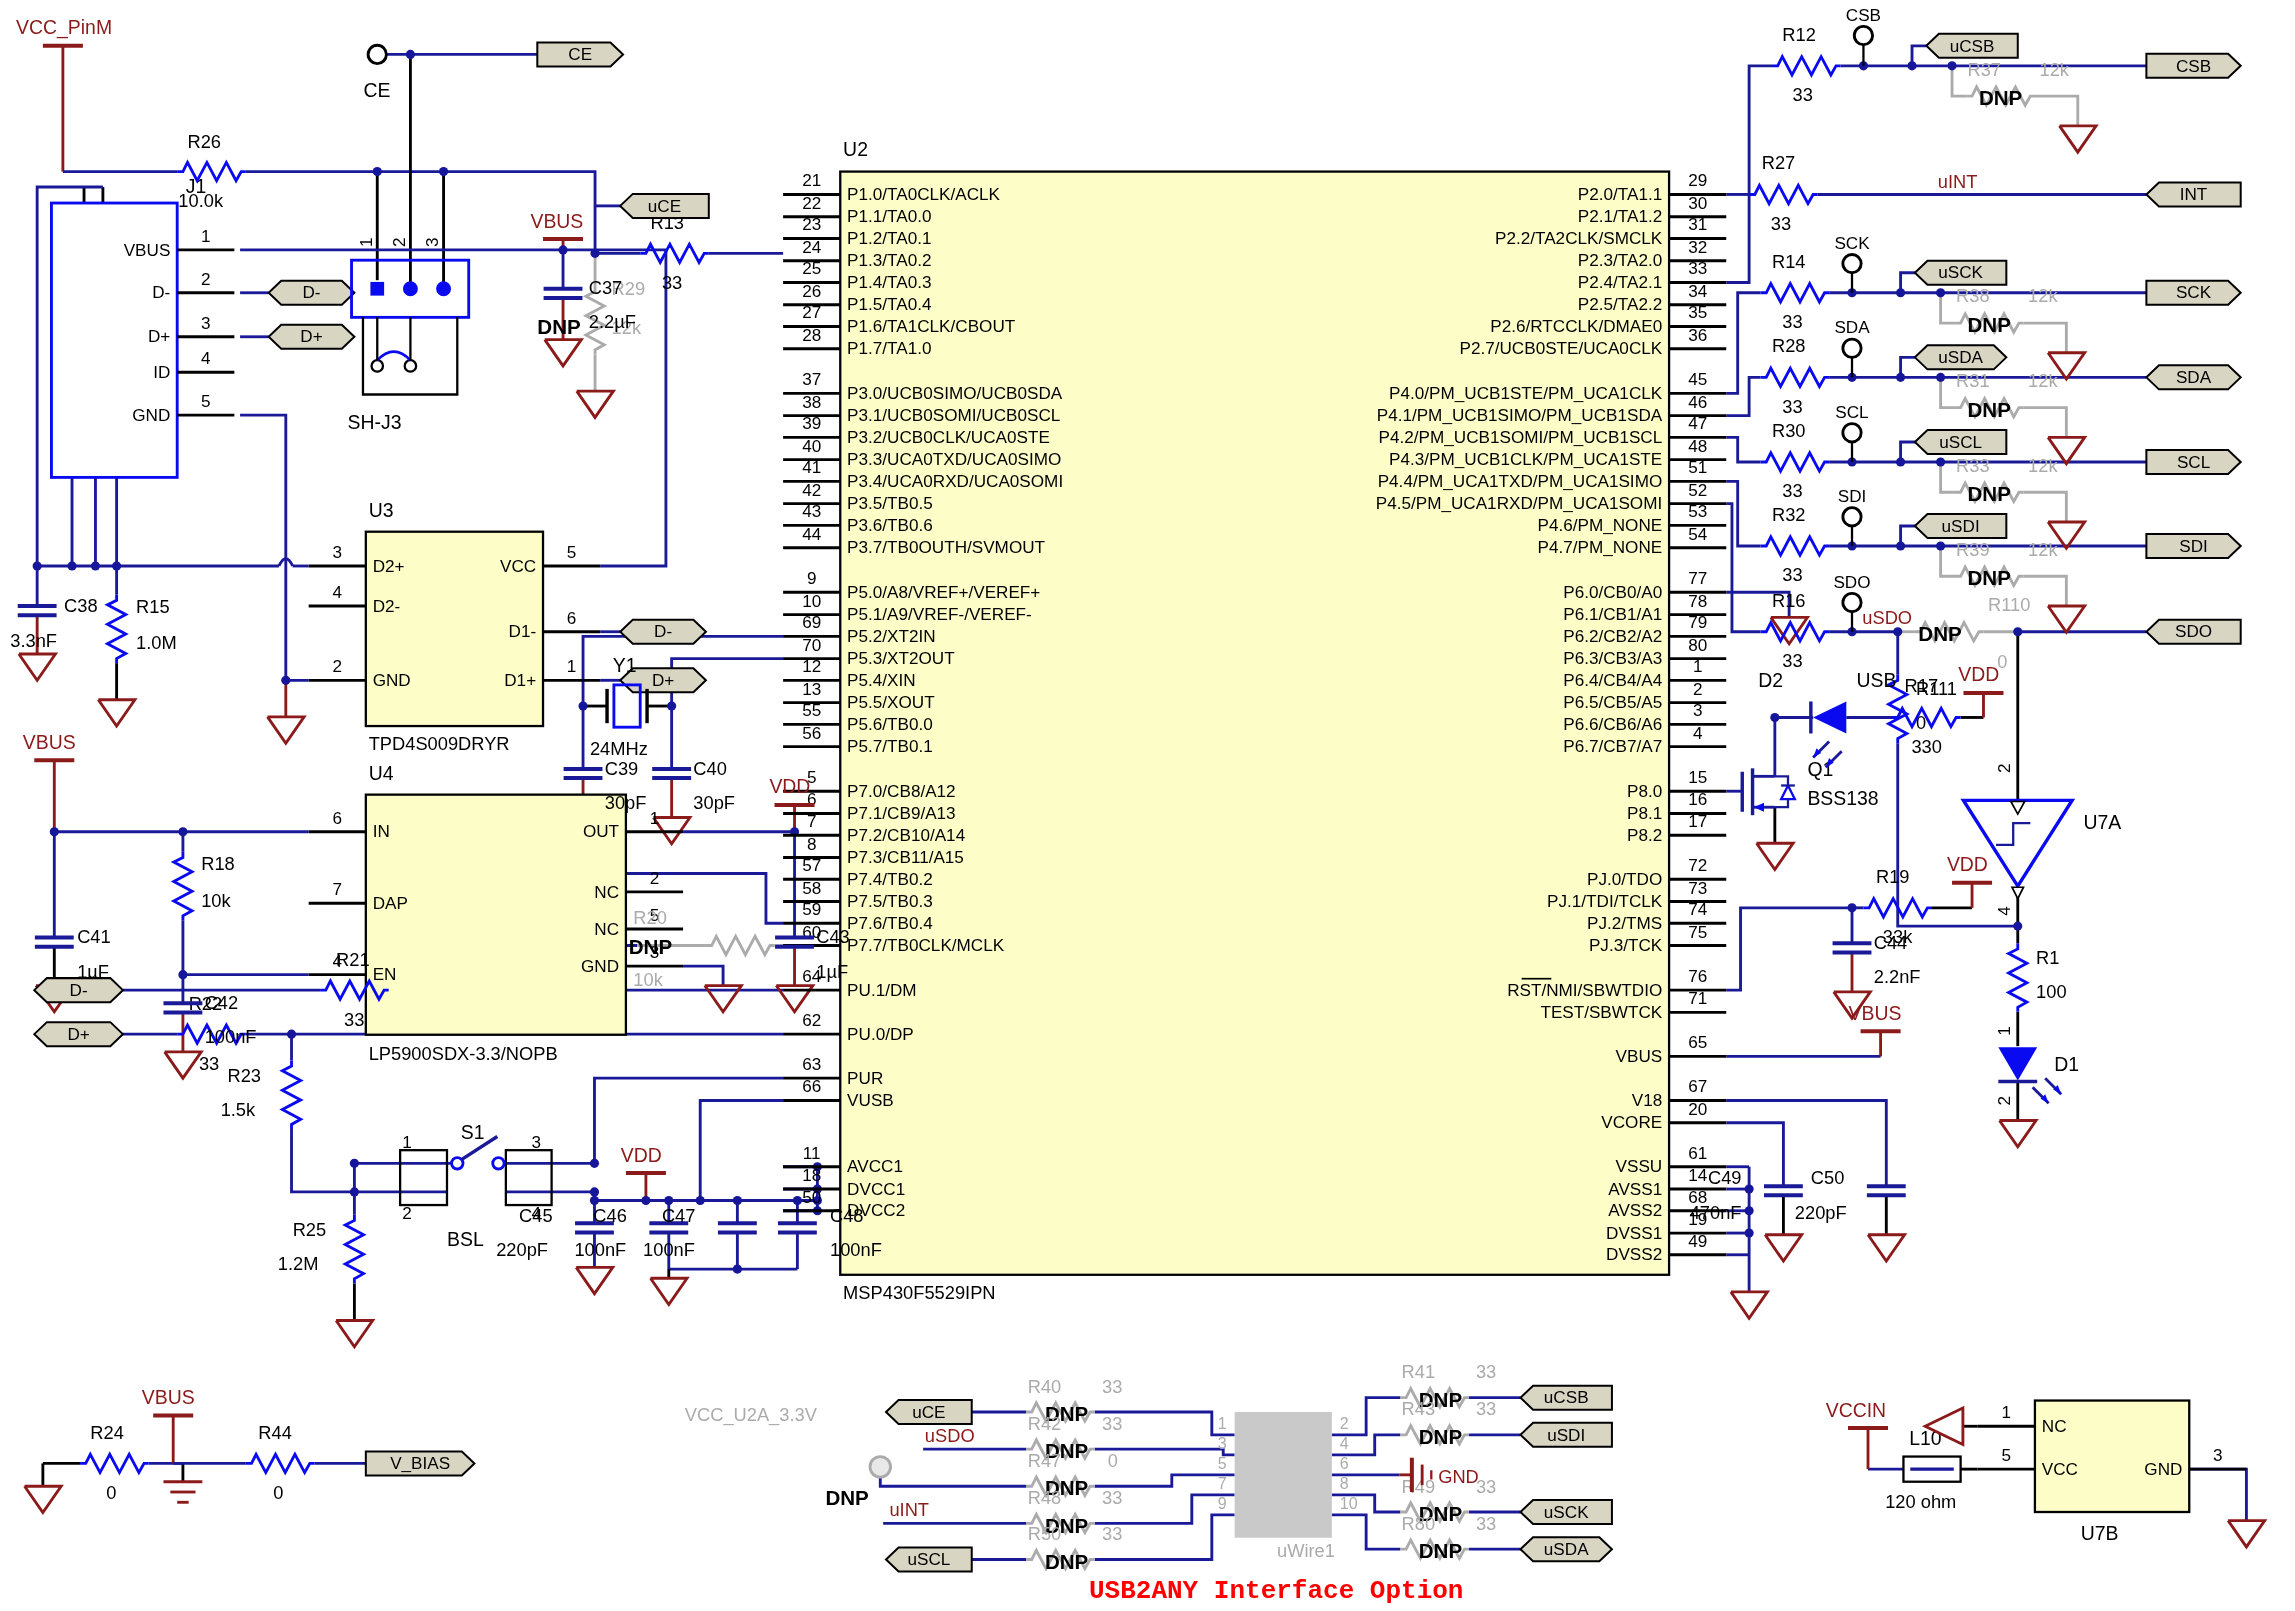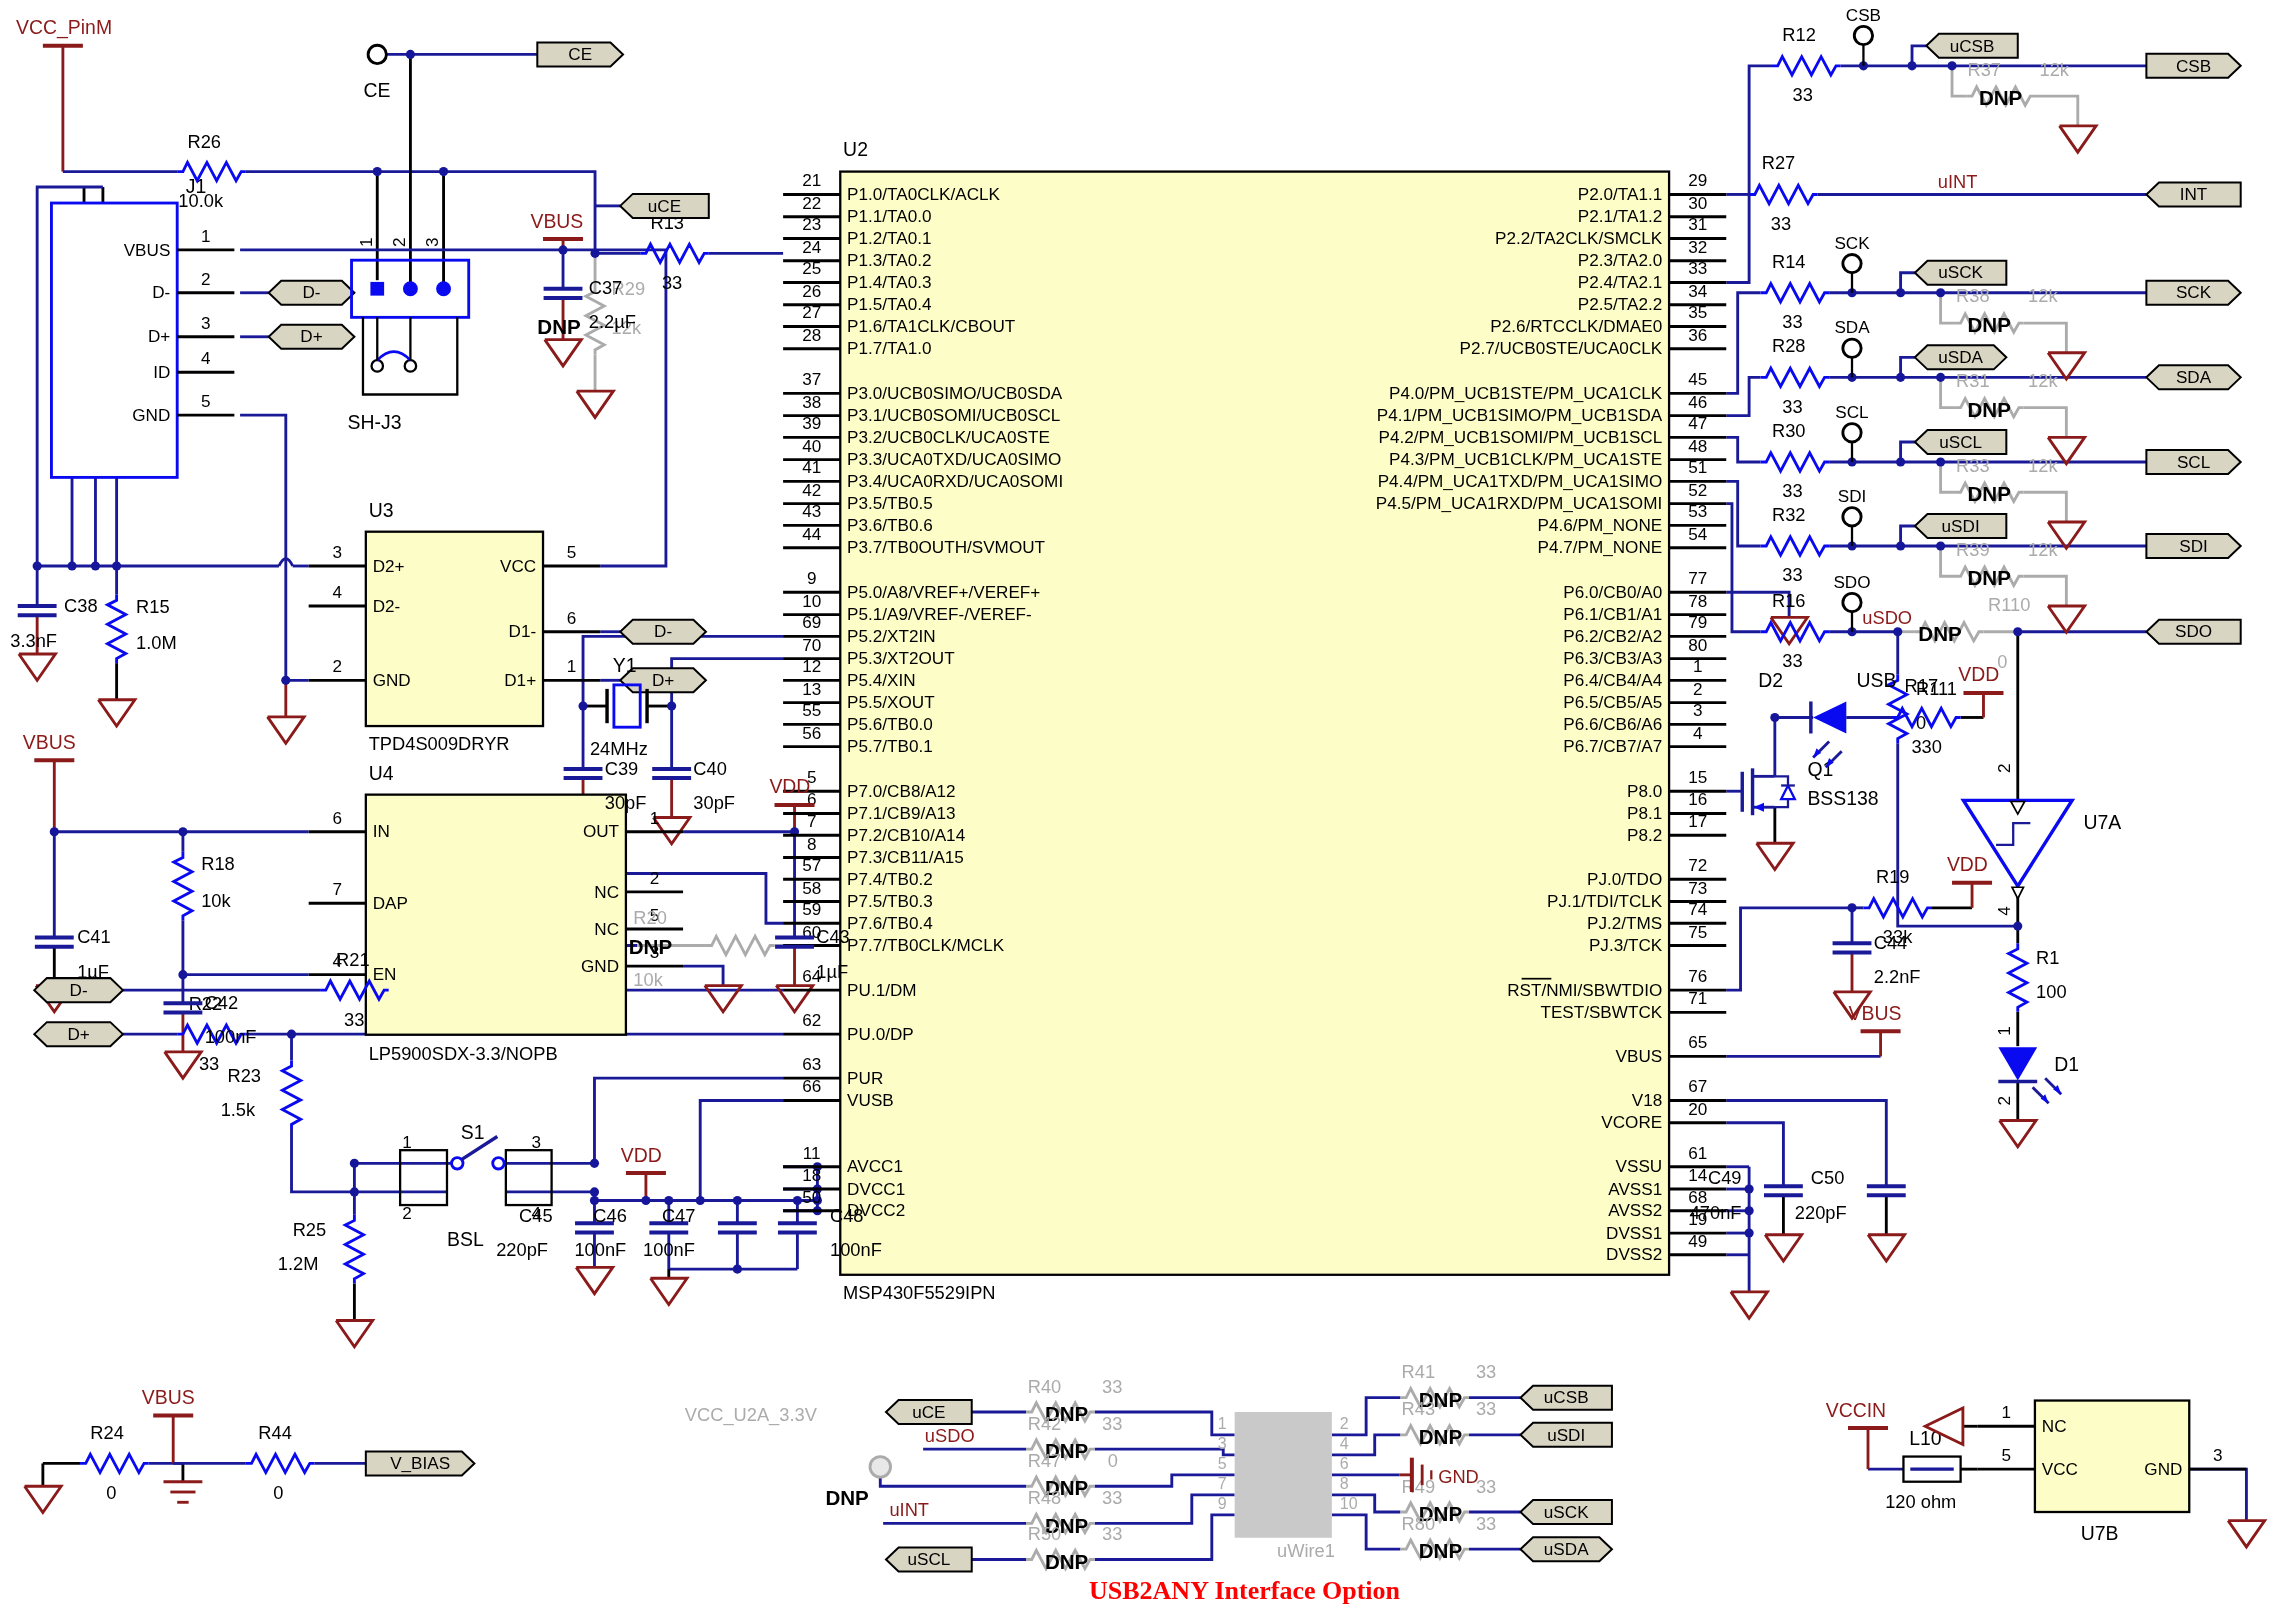--- a/index.html
+++ b/index.html
@@ -1,21 +1,21 @@
 <!DOCTYPE html>
 <html style="font-size:9.1px"><head>
 <meta charset="utf-8">
 <style>
   html,body{margin:0;padding:0;background:#ffffff;}
   #sheet{position:relative;width:2295px;height:1611px;background:#fff;overflow:hidden;
          font-family:"Liberation Sans",sans-serif;}
   svg{position:absolute;left:0;top:0;}
   svg text{font-family:"Liberation Sans",sans-serif;}
   #title{position:absolute;left:1089px;top:1576px;font-size:26px;font-weight:bold;color:#FF0000;
-         font-family:Liberation Serif, serif;}
+         font-family:Liberation Mono, monospace;}
 </style>
 </head>
 <body>
 
 <div id="sheet">
   <svg id="cv" width="2295" height="1611" viewBox="0 0 4015 2818">
       <polyline points="110,80 110,300" fill="none" stroke="#8b1a1a" stroke-width="5"></polyline>
       <polyline points="110,300 310,300" fill="none" stroke="#1a1a99" stroke-width="5"></polyline>
       <polyline points="430,300 1041,300 1041,443" fill="none" stroke="#1a1a99" stroke-width="5"></polyline>
       <polyline points="1041,443 1120,443" fill="none" stroke="#1a1a99" stroke-width="5"></polyline>

